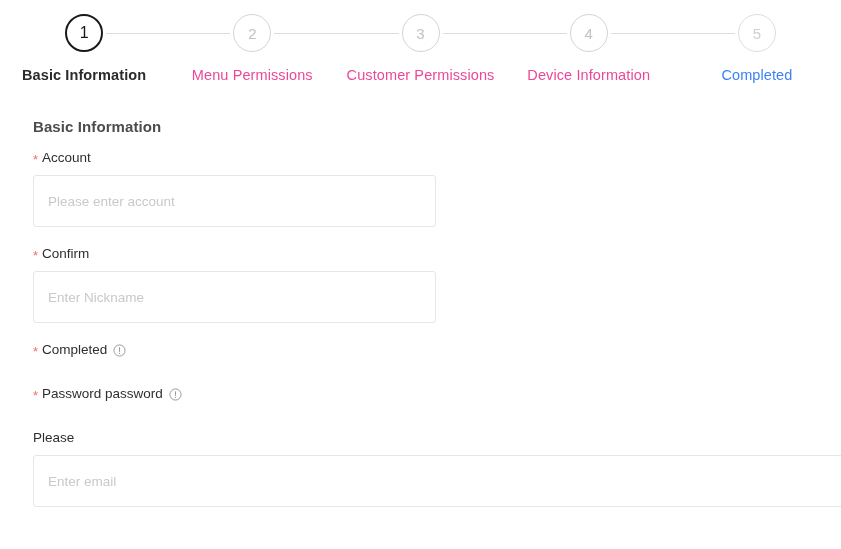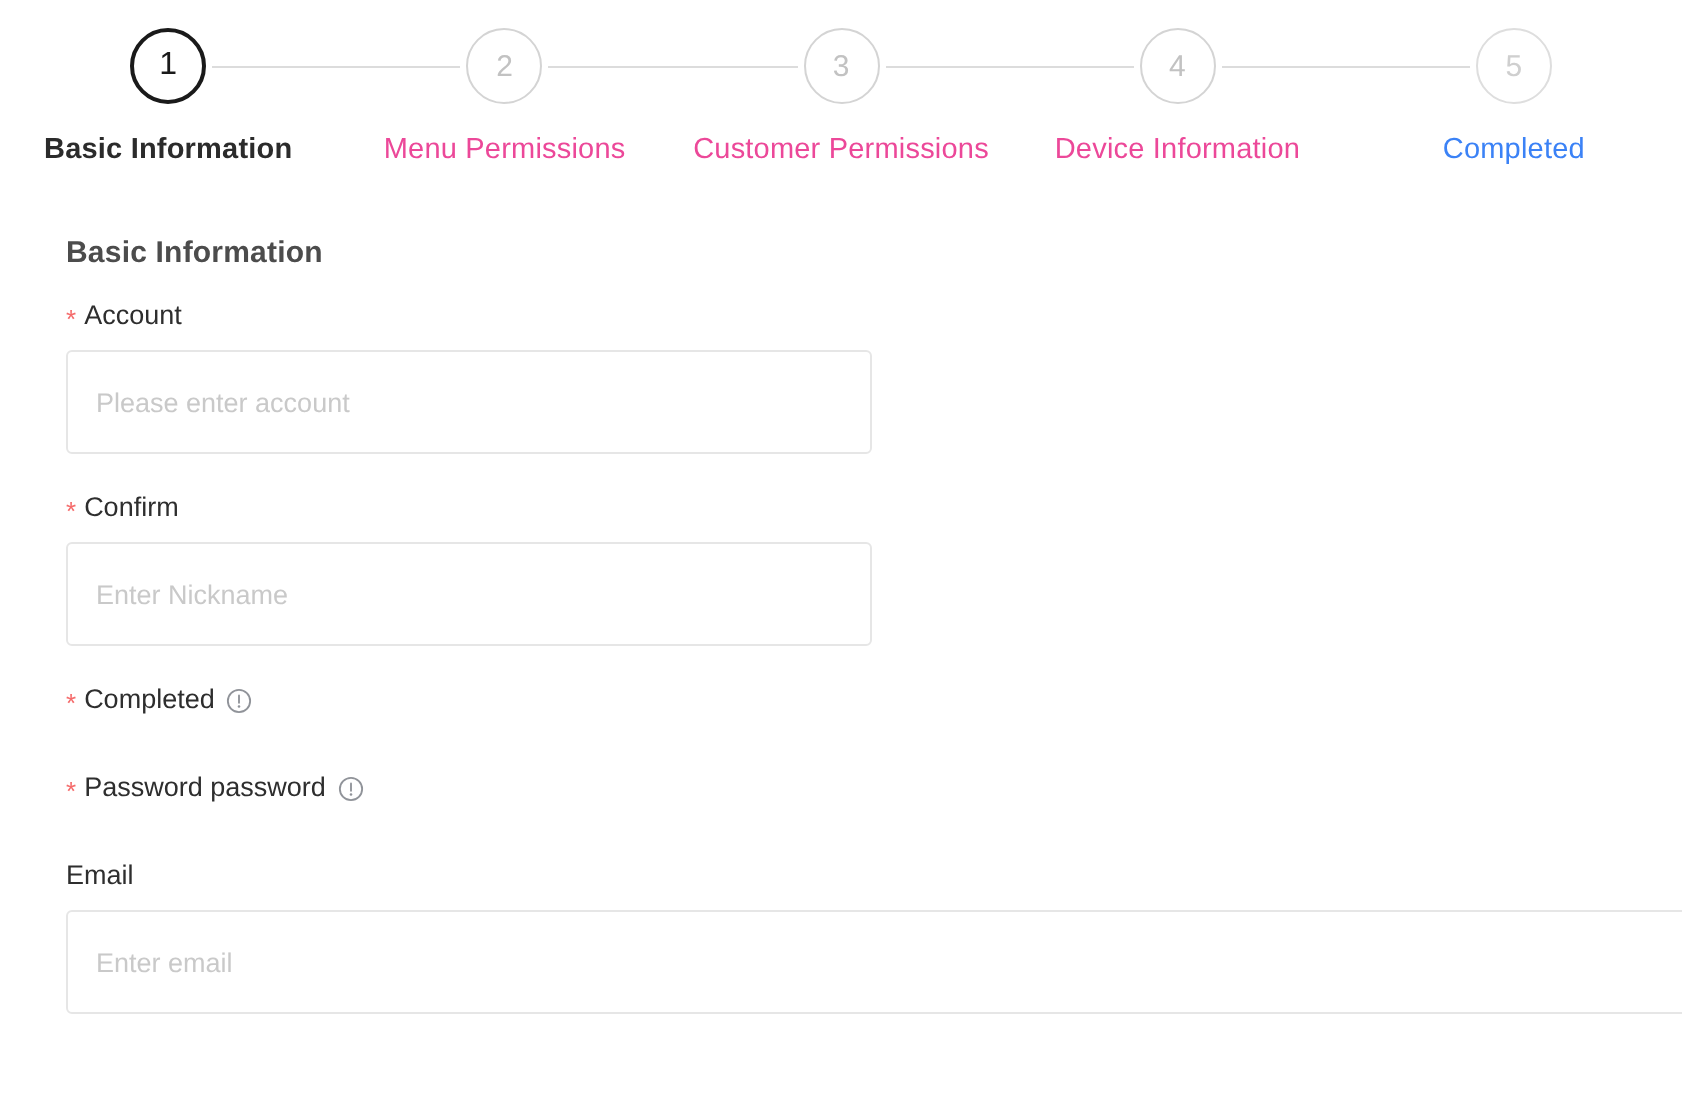--- a/index.html
+++ b/index.html
@@ -252,21 +252,21 @@
               <circle cx="7" cy="7" r="6" fill="none" stroke="#909399" stroke-width="1"></circle>
               <line x1="7" y1="4" x2="7" y2="8" stroke="#909399" stroke-width="1" stroke-linecap="round"></line>
               <circle cx="7" cy="10" r="0.7" fill="#909399"></circle>
             </svg>
           </span>
         </div>
       </div>
 
       <div class="field full">
         <div class="field-label">
-          <span class="label-text">Email</span>
+          <span class="label-text">Please</span>
         </div>
         <input class="text-input" type="text" placeholder="Enter email" style="">
       </div>
 
     </div>
 
   </div>
 
 </div>
 

